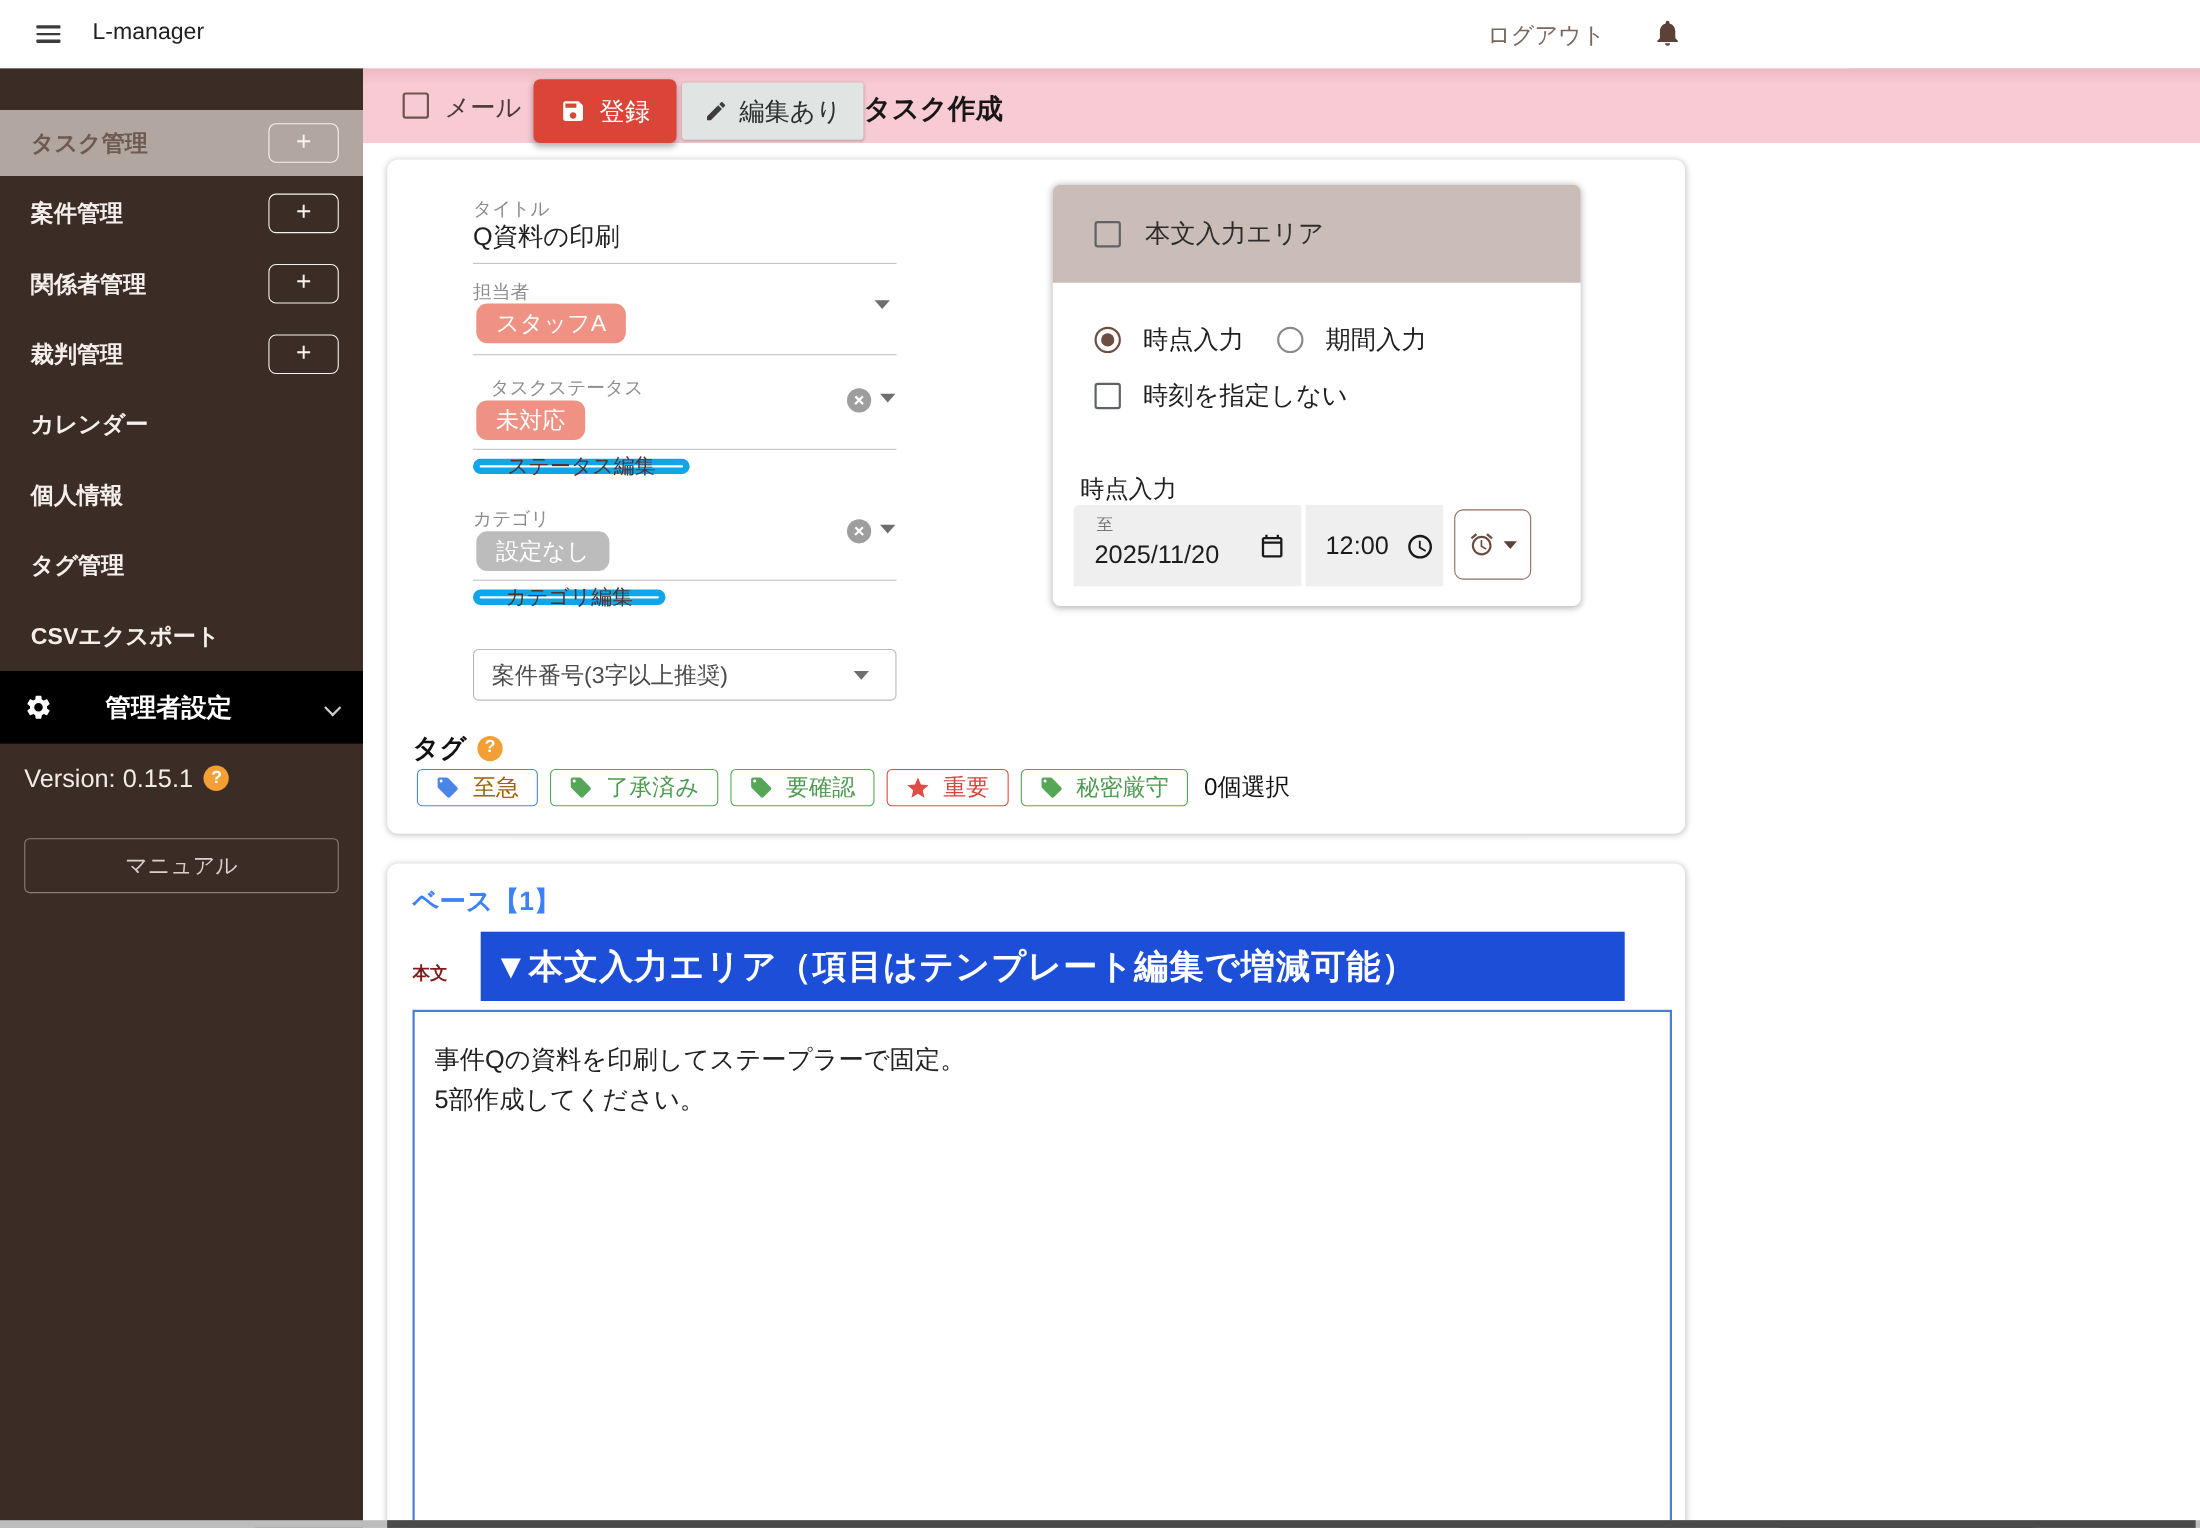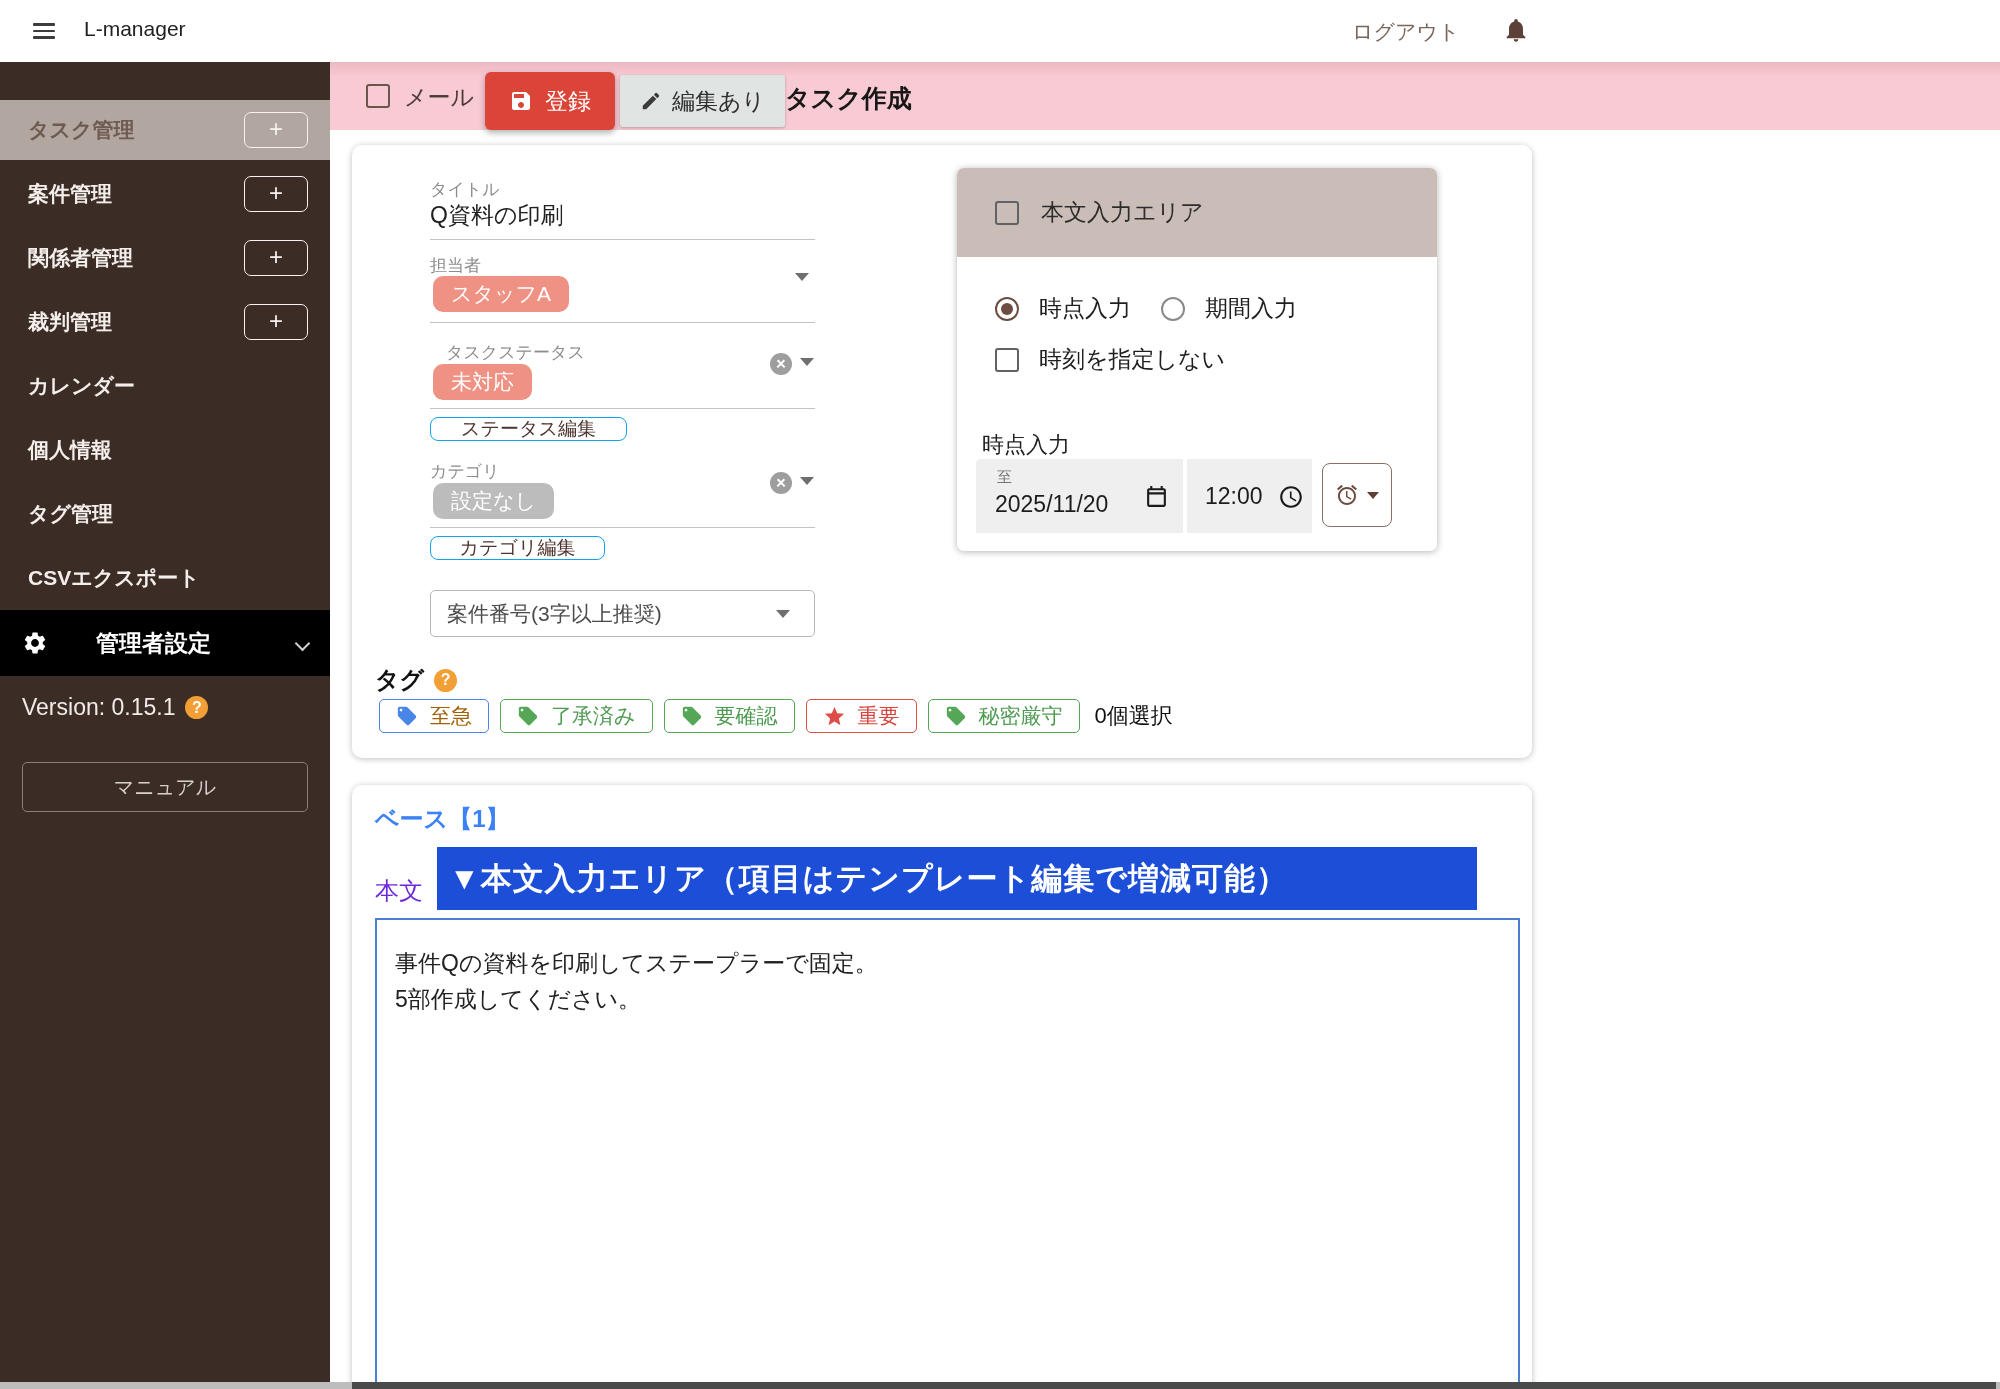--- a/index.html
+++ b/index.html
@@ -56,21 +56,21 @@
   .underline{position:absolute;height:1px;background:#c3c3c3;width:385px;left:78px;}
   .chip{position:absolute;display:inline-flex;align-items:center;justify-content:center;height:36px;padding:0 18px;
     border-radius:10px;color:#fff;font-size:21px;}
   .chip.salmon{background:#ef9183;}
   .chip.gray{background:#bcbcbc;}
   .caret{width:0;height:0;border-left:7px solid transparent;border-right:7px solid transparent;border-top:8px solid #6f6f6f;}
   .clear-ic{position:absolute;width:22px;height:22px;border-radius:50%;background:#9e9e9e;cursor:pointer;}
   .clear-ic:before,.clear-ic:after{content:"";position:absolute;left:50%;top:50%;width:10px;height:2.4px;background:#fff;}
   .clear-ic:before{transform:translate(-50%,-50%) rotate(45deg);}
   .clear-ic:after{transform:translate(-50%,-50%) rotate(-45deg);}
-  .edit-outline-btn{position:absolute;left:78px;height:24px;border:1px solid #0ea5e9;border-radius:8px;background:#fff;
+  .edit-outline-btn{position:absolute;left:78px;height:14px;border:6px solid #0ea5e9;border-radius:8px;background:#fff;
     color:#4e342e;font-size:19px;display:flex;align-items:center;justify-content:center;cursor:pointer;}
   .case-select{position:absolute;left:78px;top:445px;width:385px;height:47px;border:1px solid #b9b9b9;border-radius:5px;
     display:flex;align-items:center;cursor:pointer;}
   .case-select .ph{margin-left:16px;font-size:21px;color:#4b4b4b;}
   .case-select .caret{position:absolute;right:24px;}
 
   
   .panel{position:absolute;left:605px;top:23px;width:480px;height:383px;background:#fff;border-radius:7px;
     box-shadow:0 1px 7px rgba(0,0,0,.3);}
   .panel-head{position:absolute;left:0;top:0;width:480px;height:89px;background:#cabdb7;border-radius:7px 7px 0 0;
@@ -106,21 +106,21 @@
     background:#fff;font-size:21px;cursor:pointer;}
   .tag-chip.blue{border:1.5px solid #4a86e8;color:#a16207;}
   .tag-chip.green{border:1.5px solid #55a757;color:#4d9b50;}
   .tag-chip.red{border:1.5px solid #df4b46;color:#d9453f;}
   .tag-count{font-size:22px;color:#111;margin-left:4px;}
 
   
   .card2{position:absolute;left:352px;top:785px;width:1180px;height:640px;background:#fff;border-radius:10px;
     box-shadow:0 1px 6px rgba(0,0,0,.25);z-index:5;}
   .base-lbl{position:absolute;left:23px;top:18px;font-size:24px;font-weight:bold;color:#3b82f6;}
-  .body-lbl{position:absolute;left:23px;top:90px;font-size:24px;font-weight:normal;color:#6d28d9;}
+  .body-lbl{position:absolute;left:23px;top:90px;font-size:16px;font-weight:bold;color:#7f1d1d;}
   .banner{position:absolute;left:85px;top:62px;width:1040px;height:63px;background:#1d4ed8;color:#fff;
     font-size:31px;font-weight:bold;display:flex;align-items:center;padding-left:12px;letter-spacing:1px;}
   .body-area{position:absolute;left:23px;top:133px;width:1145px;height:478px;border:2px solid #4a7fd0;
     background:#fff;padding:26px 18px;font-size:23px;color:#222;line-height:1.55;white-space:pre-line;cursor:text;}
 
   
   .hscroll-track{position:absolute;left:0;bottom:0;width:2000px;height:7px;background:#bdbdbd;z-index:40;}
   .hscroll-thumb{position:absolute;left:352px;bottom:0;width:1644px;height:7px;background:#4a4a4a;}
 
   svg{display:block;}

